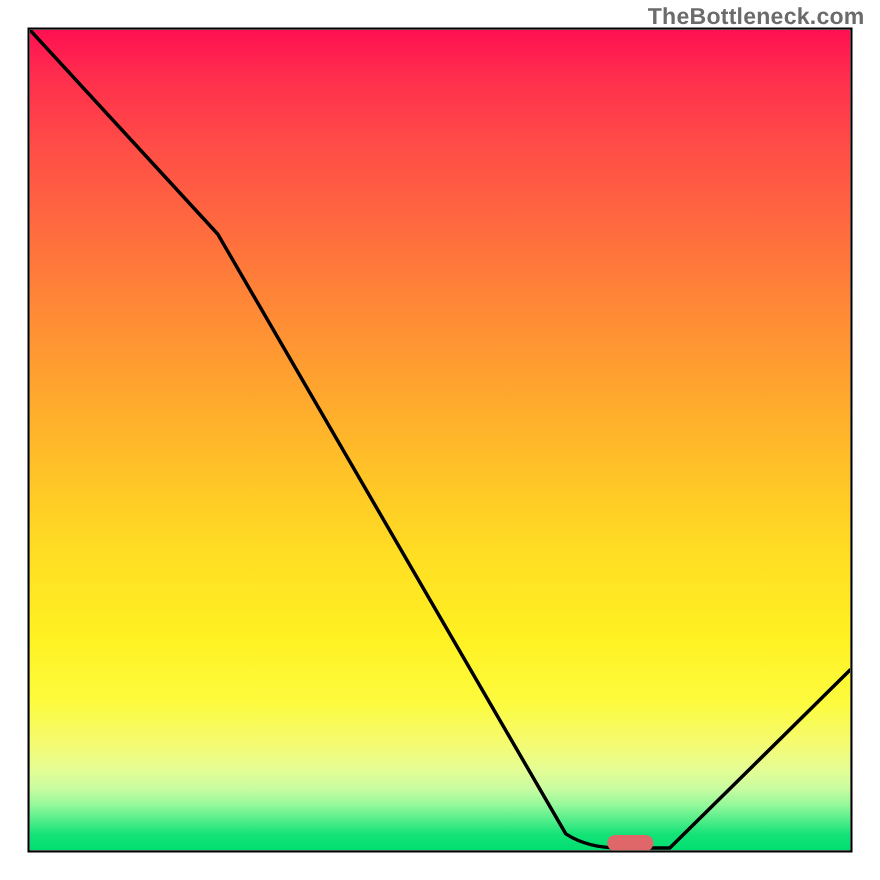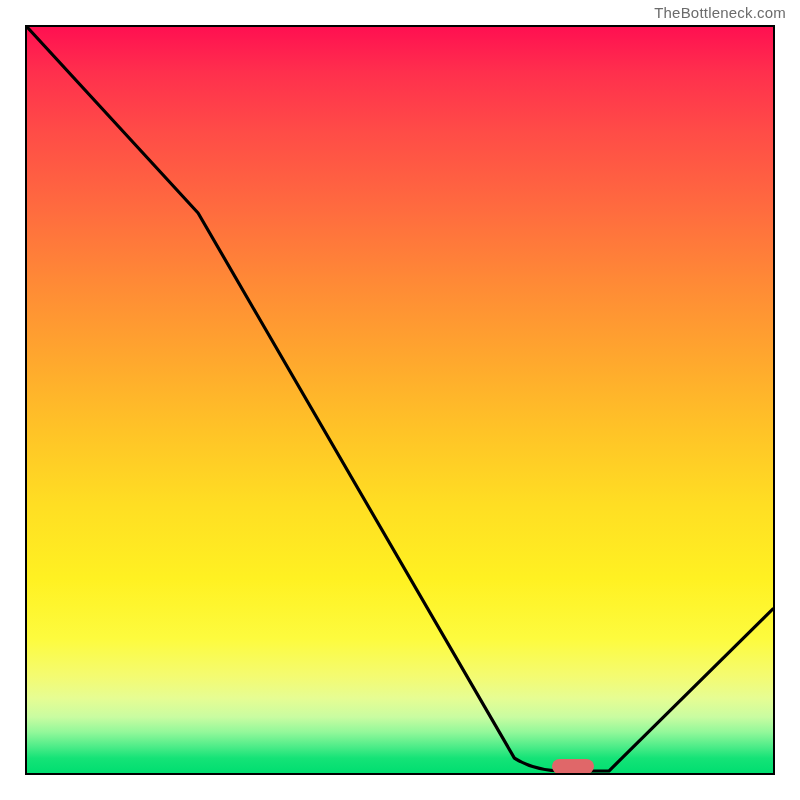--- a/index.html
+++ b/index.html
@@ -10,22 +10,22 @@
     background: #ffffff;
     font-family: Arial, Helvetica, sans-serif;
     overflow: hidden;
     position: relative;
   }
   .watermark {
     position: absolute;
     top: 4px;
     right: 14px;
     color: #6b6b6b;
-    font-size: 15px;
-    font-weight: 400;
+    font-size: 21px;
+    font-weight: 700;
     letter-spacing: 0.2px;
     z-index: 10;
   }
   .plot-frame {
     position: absolute;
     left: 25px;
     top: 25px;
     width: 750px;
     height: 750px;
     box-sizing: border-box;

